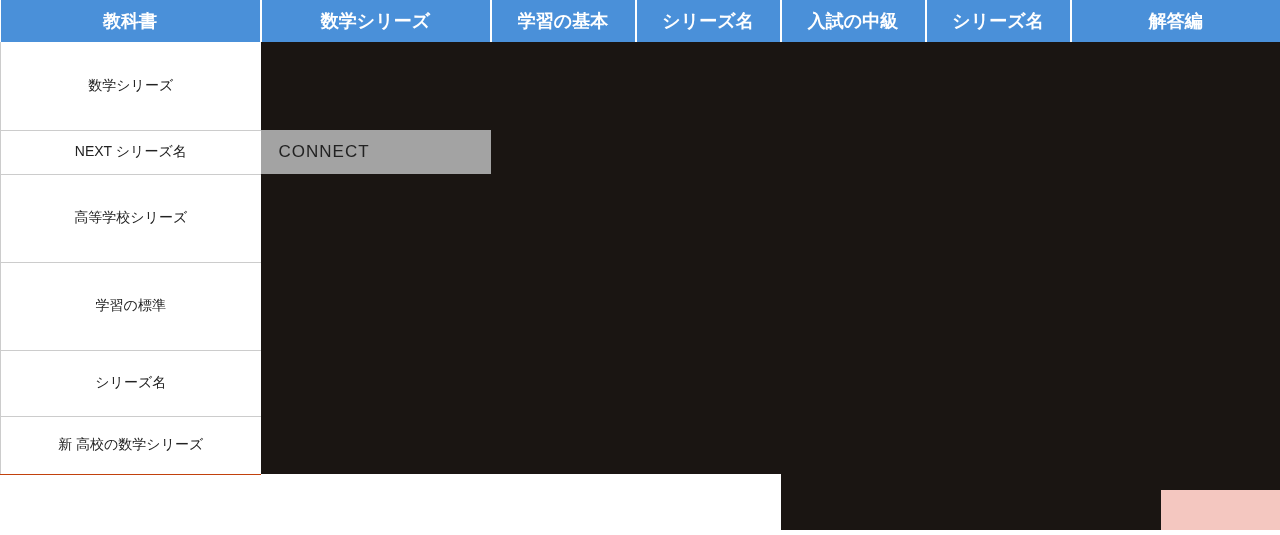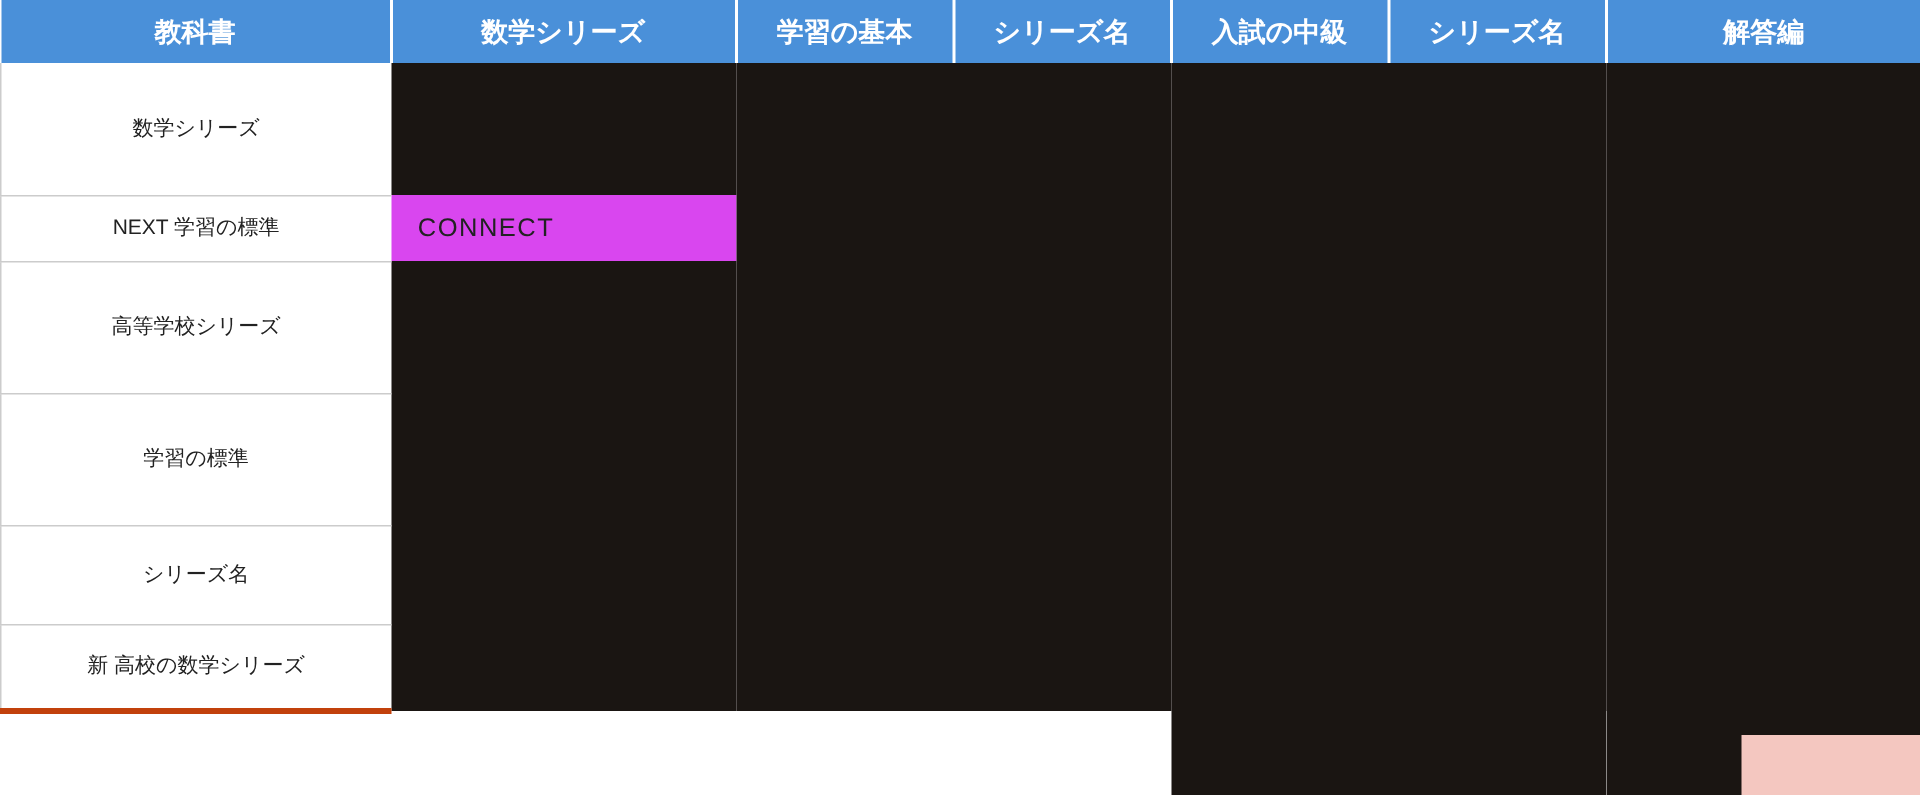--- a/index.html
+++ b/index.html
@@ -47,42 +47,42 @@
       border-bottom: 1px solid #cccccc;
       border-left: 1px solid #cccccc;
       color: #222;
       font-size: 14px;
     }
     td.dark-cell {
       background-color: #1a1512;
       color: #ffffff;
     }
     td.pink-cell {
-      background-color: #d946ef;
+      background-color: #a3a3a3;
       color: #222;
       text-align: left;
       padding-left: 18px;
       letter-spacing: 1px;
     }
     .col-textbook { width: 260px; }
     .col-series   { width: 230px; }
     .col-basic    { width: 145px; }
     .col-standard { width: 145px; }
     .col-mid      { width: 145px; }
     .col-high     { width: 145px; }
     .col-answer   { width: 210px; }
     .bottom-row td {
       height: 56px;
     }
     .bottom-left {
       background: #ffffff;
       border: none;
     }
     tr.last-category td.category-cell {
-      border-bottom: 4px solid #c2410c;
+      border-bottom: 1px solid #c2410c;
     }
   </style>
 </head>
 <body>
 
 <div class="table-container">
   <table>
     <colgroup>
       <col class="col-textbook">
       <col class="col-series">
@@ -117,21 +117,21 @@
       <tr>
         <td class="dark-cell"></td>
         <td class="dark-cell"></td>
         <td class="dark-cell"></td>
         <td class="dark-cell"></td>
         <td class="dark-cell"></td>
         <td class="dark-cell"></td>
       </tr>
 
       <tr>
-        <td class="category-cell">NEXT 学習の標準</td>
+        <td class="category-cell">NEXT シリーズ名</td>
         <td class="pink-cell">CONNECT</td>
         <td class="dark-cell"></td>
         <td class="dark-cell"></td>
         <td class="dark-cell"></td>
         <td class="dark-cell"></td>
         <td class="dark-cell"></td>
       </tr>
 
       <tr>
         <td class="category-cell" rowspan="2">高等学校シリーズ</td>

